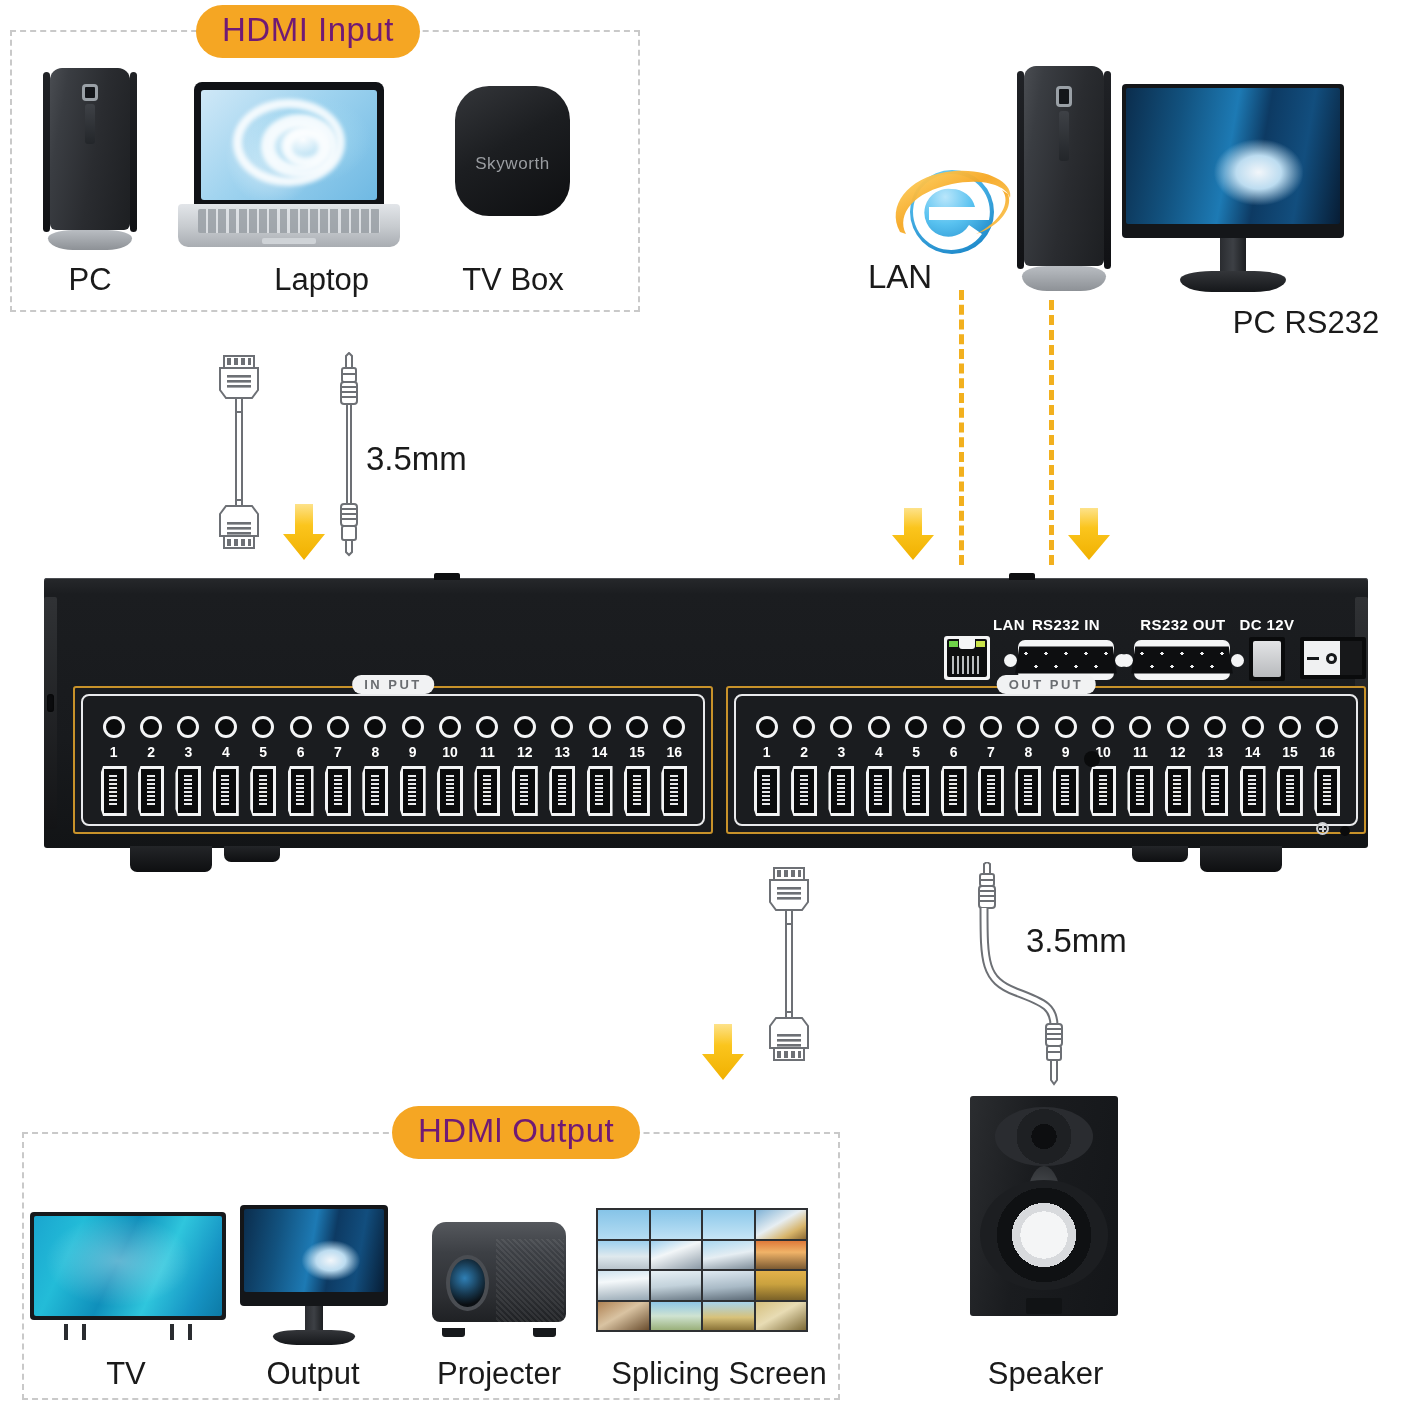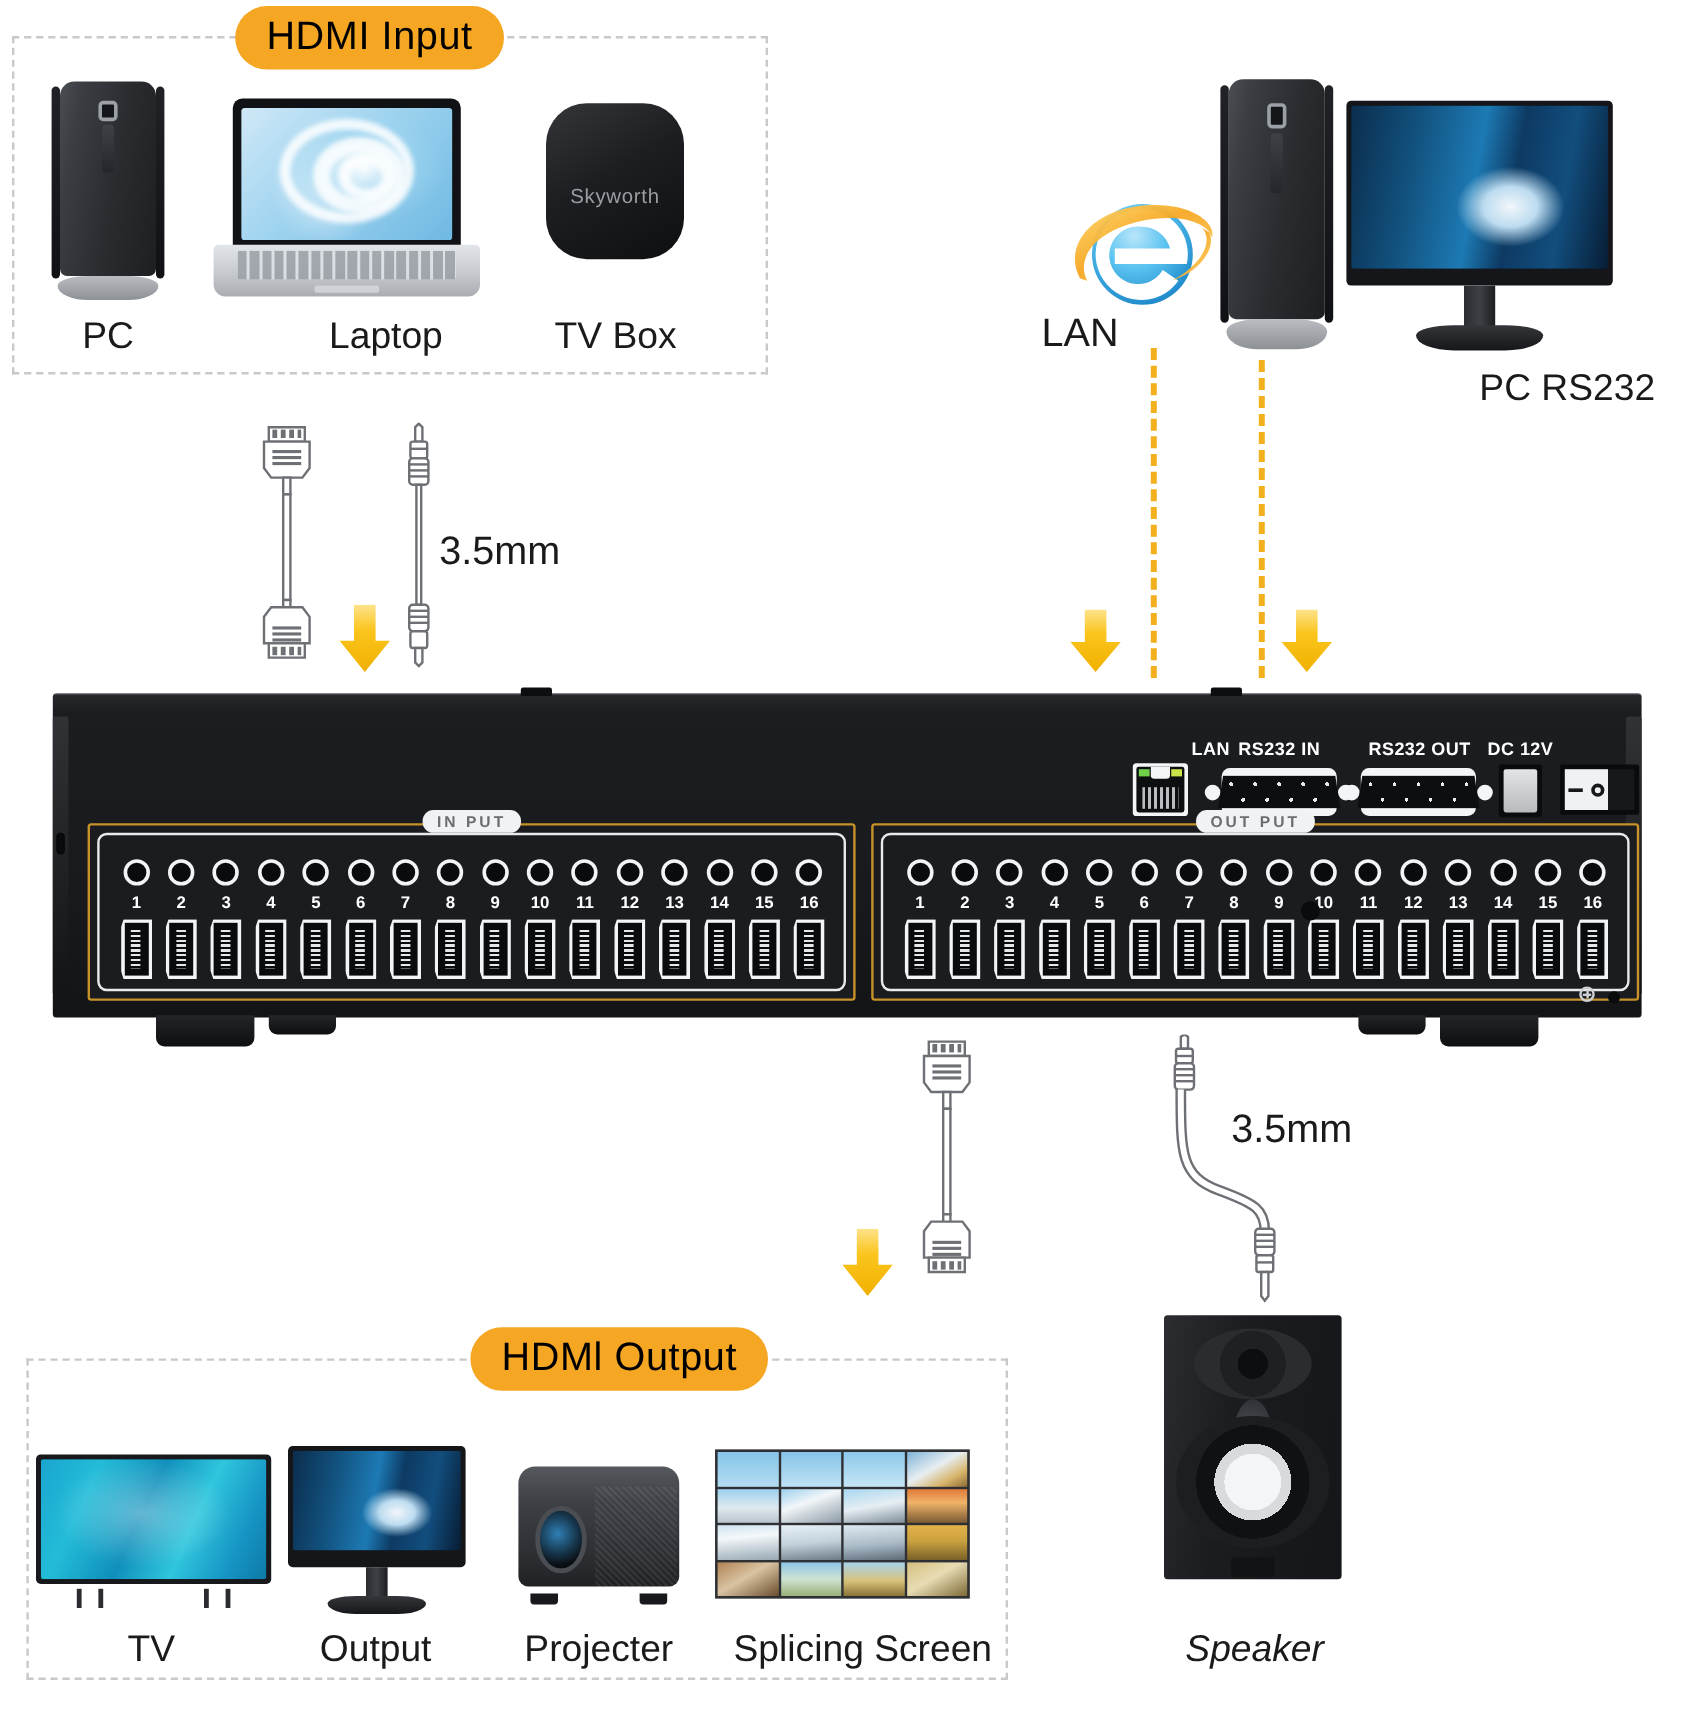--- a/index.html
+++ b/index.html
@@ -11,21 +11,21 @@
     overflow: hidden;
   }
   .dashed-box {
     position: absolute;
     border: 2px dashed #c9c9c9;
     background: transparent;
   }
   .pill-badge {
     position: absolute;
     background: #F5A623;
-    color: #000000;
+    color: #701a75;
     border-radius: 40px;
     font-size: 33px;
     font-weight: 400;
     letter-spacing: .5px;
     display: flex; align-items: center; justify-content: center;
     padding: 6px 26px 9px 26px;
     white-space: nowrap;
     z-index: 6;
   }
   .caption {
@@ -881,13 +881,13 @@
 </div>
 <div class="caption" style="left:594px; top:1356px; width:250px;text-align:center;">Splicing Screen</div>
 
 <div style="position:absolute; left:970px; top:1096px; width:148px; height:220px;">
   <div class="spk-box"></div>
   <div class="spk-tweeter"></div>
   <div class="spk-tweeter-dome"></div>
   <div class="spk-woofer"></div>
   <div class="spk-logo"></div>
 </div>
-<div class="caption" style="left:968px; top:1356px; width:155px;font-style:italic;">Speaker</div>
+<div class="caption" style="left:968px; top:1356px; width:155px;">Speaker</div>
 
 </body></html>

